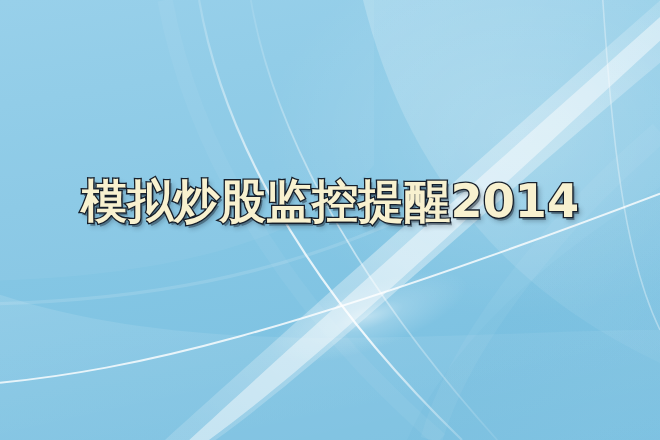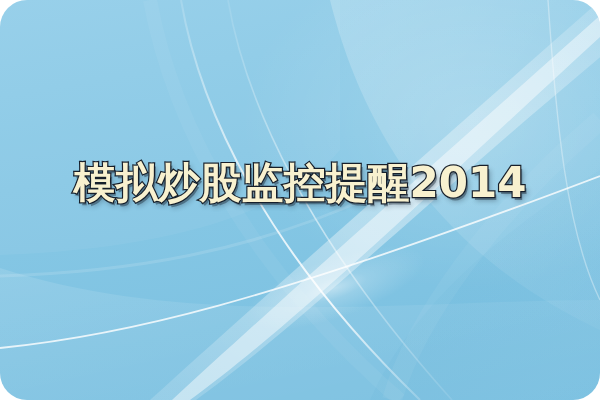--- a/index.html
+++ b/index.html
@@ -7,21 +7,20 @@
     padding: 0;
     background: #ffffff;
   }
 
   #stage {
     position: relative;
     width: 600px;
     height: 400px;
     overflow: hidden;
     font-family: "Liberation Sans", "DejaVu Sans", sans-serif;
-    border-radius: 27px;
   }
 
   
   #bg-svg {
     position: absolute;
     inset: 0;
     width: 600px;
     height: 400px;
     display: block;
   }

